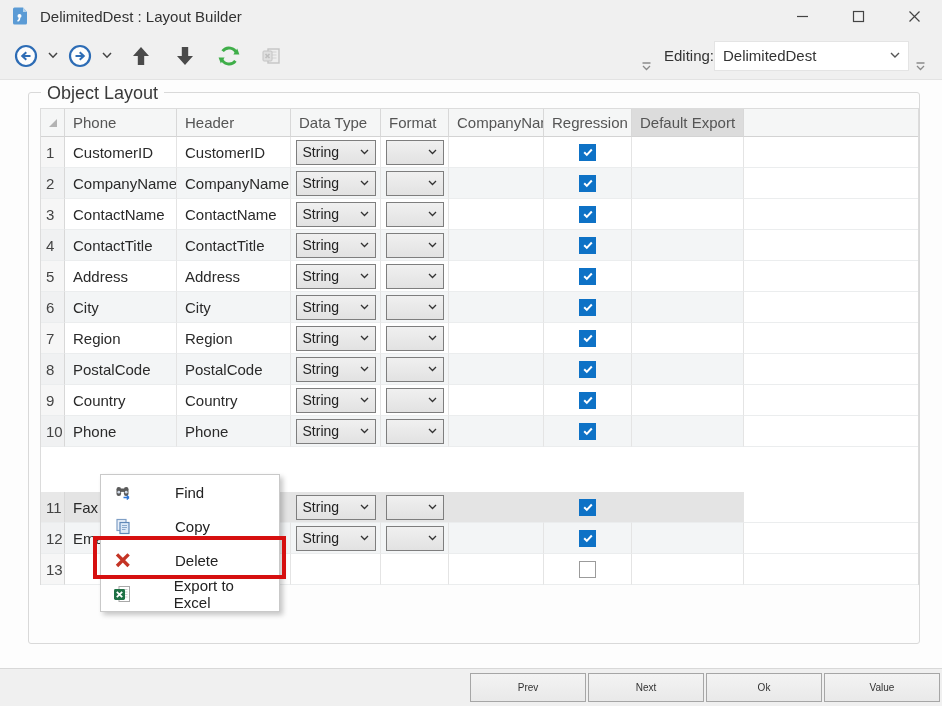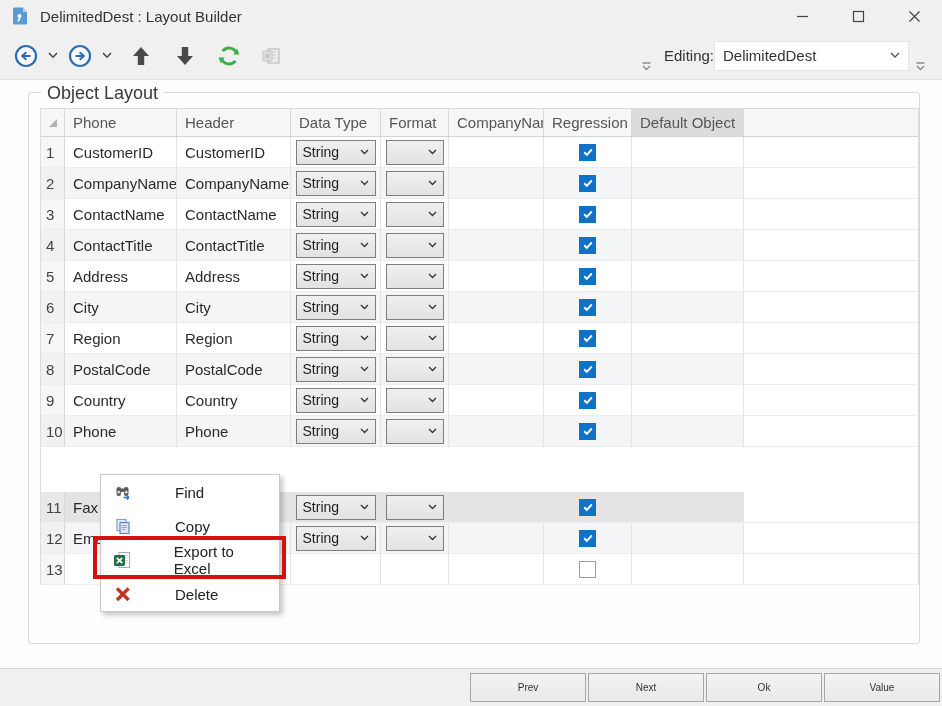--- a/index.html
+++ b/index.html
@@ -233,21 +233,21 @@
               <svg width="10" height="10" viewBox="0 0 10 10">
                   <polygon points="1,9 9,9 9,1" fill="#b3b3b3"></polygon>
                 </svg>
             </div>
             <div class="gh">Phone</div>
             <div class="gh">Header</div>
             <div class="gh">Data Type</div>
             <div class="gh">Format</div>
             <div class="gh">CompanyName</div>
             <div class="gh">Regression</div>
-            <div class="gh hilite">Default Object</div>
+            <div class="gh hilite">Default Export</div>
             <div class="gh filler"></div>
           </div>
           <div id="grid-body">
               <div class="grid-row">
                 <div class="gcell num">1</div>
                 <div class="gcell">CustomerID</div>
                 <div class="gcell">CustomerID</div>
                 <div class="gcell center">
                   <div class="combo dt">
                     <span>String</span>
@@ -701,36 +701,36 @@
                 <rect x="3" y="2.5" width="9" height="11" fill="#eaf1fa" stroke="#7f9fc6" stroke-width="1.2"></rect>
                 <rect x="6" y="5.5" width="9" height="11" fill="#dce9f8" stroke="#5f88b8" stroke-width="1.2"></rect>
                 <path d="M8 8.5 H13 M8 10.5 H13 M8 12.5 H11.5" stroke="#8aa9cc" stroke-width="1"></path>
               </svg>
             </span>
             <span>Copy</span>
           </div>
           <div class="ctx-item">
             <span class="mi">
               <svg width="18" height="18" viewBox="0 0 18 18">
+                <path d="M3 3.4 L14.6 15 M14.6 3.4 L3 15" stroke="#c43425" stroke-width="3.4"></path>
+              </svg>
+            </span>
+            <span>Delete</span>
+          </div>
+          <div class="ctx-item">
+            <span class="mi">
+              <svg width="18" height="18" viewBox="0 0 18 18">
                 <rect x="6" y="1.5" width="10.5" height="15" fill="#ffffff" stroke="#a9a9a9" stroke-width="1"></rect>
                 <path d="M8 4.5 H14.5 M8 7 H14.5 M8 9.5 H14.5 M8 12 H14.5" stroke="#c9c9c9" stroke-width="0.9"></path>
                 <rect x="1" y="4" width="11" height="11" rx="1.4" fill="#1e7145"></rect>
                 <path d="M3.8 6.8 L9.2 12.2 M9.2 6.8 L3.8 12.2" stroke="#ffffff" stroke-width="1.8"></path>
               </svg>
             </span>
             <span>Export to Excel</span>
           </div>
-          <div class="ctx-item">
-            <span class="mi">
-              <svg width="18" height="18" viewBox="0 0 18 18">
-                <path d="M3 3.4 L14.6 15 M14.6 3.4 L3 15" stroke="#c43425" stroke-width="3.4"></path>
-              </svg>
-            </span>
-            <span>Delete</span>
-          </div>
         </div>
       <div class="annotation-box"></div>
     </div>
 
     <div class="footer">
       <button class="btn">Prev</button>
       <button class="btn">Next</button>
       <button class="btn">Ok</button>
       <button class="btn">Value</button>
     </div>

